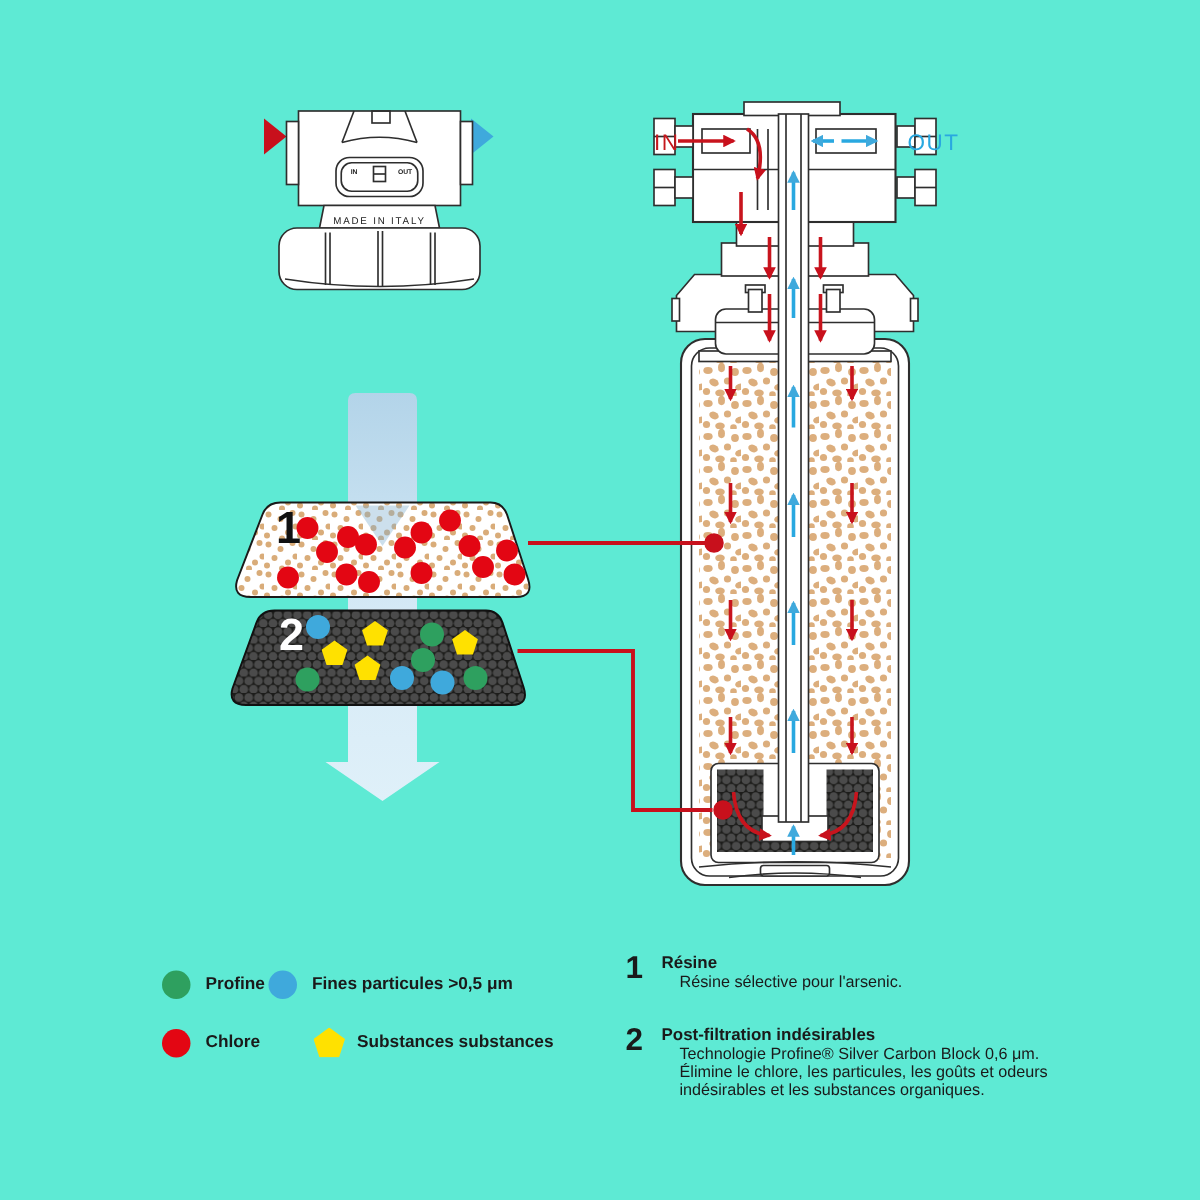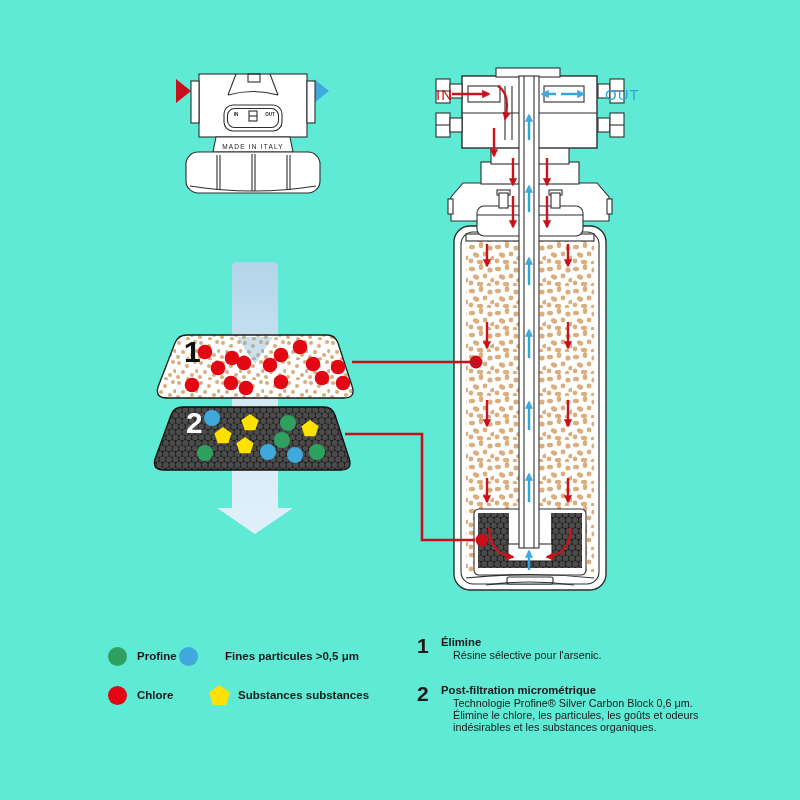--- a/index.html
+++ b/index.html
@@ -278,46 +278,46 @@
     <path d="M345,434 L422,434 L422,540 L475,540" class="callout"></path>
     <circle cx="482" cy="540" r="6.5" class="f-cred"></circle>
   </g>
 </svg>
 
 <div>
   <div class="legend-item" style="left:108px;top:645px;">
     <span class="marker circle" style="background: rgb(46, 160, 95);"></span>
     <span class="legend-label">Profine</span>
   </div>
-  <div class="legend-item" style="left:179px;top:645px;gap:17px;">
+  <div class="legend-item" style="left:179px;top:645px;">
     <span class="marker circle" style="background: rgb(63, 169, 220);"></span>
     <span class="legend-label">Fines particules &gt;0,5 μm</span>
   </div>
   <div class="legend-item" style="left:108px;top:684px;">
     <span class="marker circle" style="background: rgb(227, 6, 19);"></span>
     <span class="legend-label">Chlore</span>
   </div>
   <div class="legend-item" style="left:209px;top:684px;">
     <span class="marker pentagon" style="background: rgb(255, 225, 0);"></span>
     <span class="legend-label">Substances substances</span>
   </div>
 </div>
 
 <div>
   <div class="note" style="top:636px;">
     <div class="note-num">1</div>
     <div class="note-body">
-      <div class="note-title">Élimine</div>
+      <div class="note-title">Résine</div>
       <div class="note-line">Résine sélective pour l'arsenic.</div>
     </div>
   </div>
   <div class="note" style="top:684px;">
     <div class="note-num">2</div>
     <div class="note-body">
-      <div class="note-title">Post-filtration micrométrique</div>
+      <div class="note-title">Post-filtration indésirables</div>
       <div class="note-line">Technologie Profine® Silver Carbon Block 0,6 μm.</div>
       <div class="note-line">Élimine le chlore, les particules, les goûts et odeurs</div>
       <div class="note-line">indésirables et les substances organiques.</div>
     </div>
   </div>
 </div>
 
 </div>
 
 </body></html>

